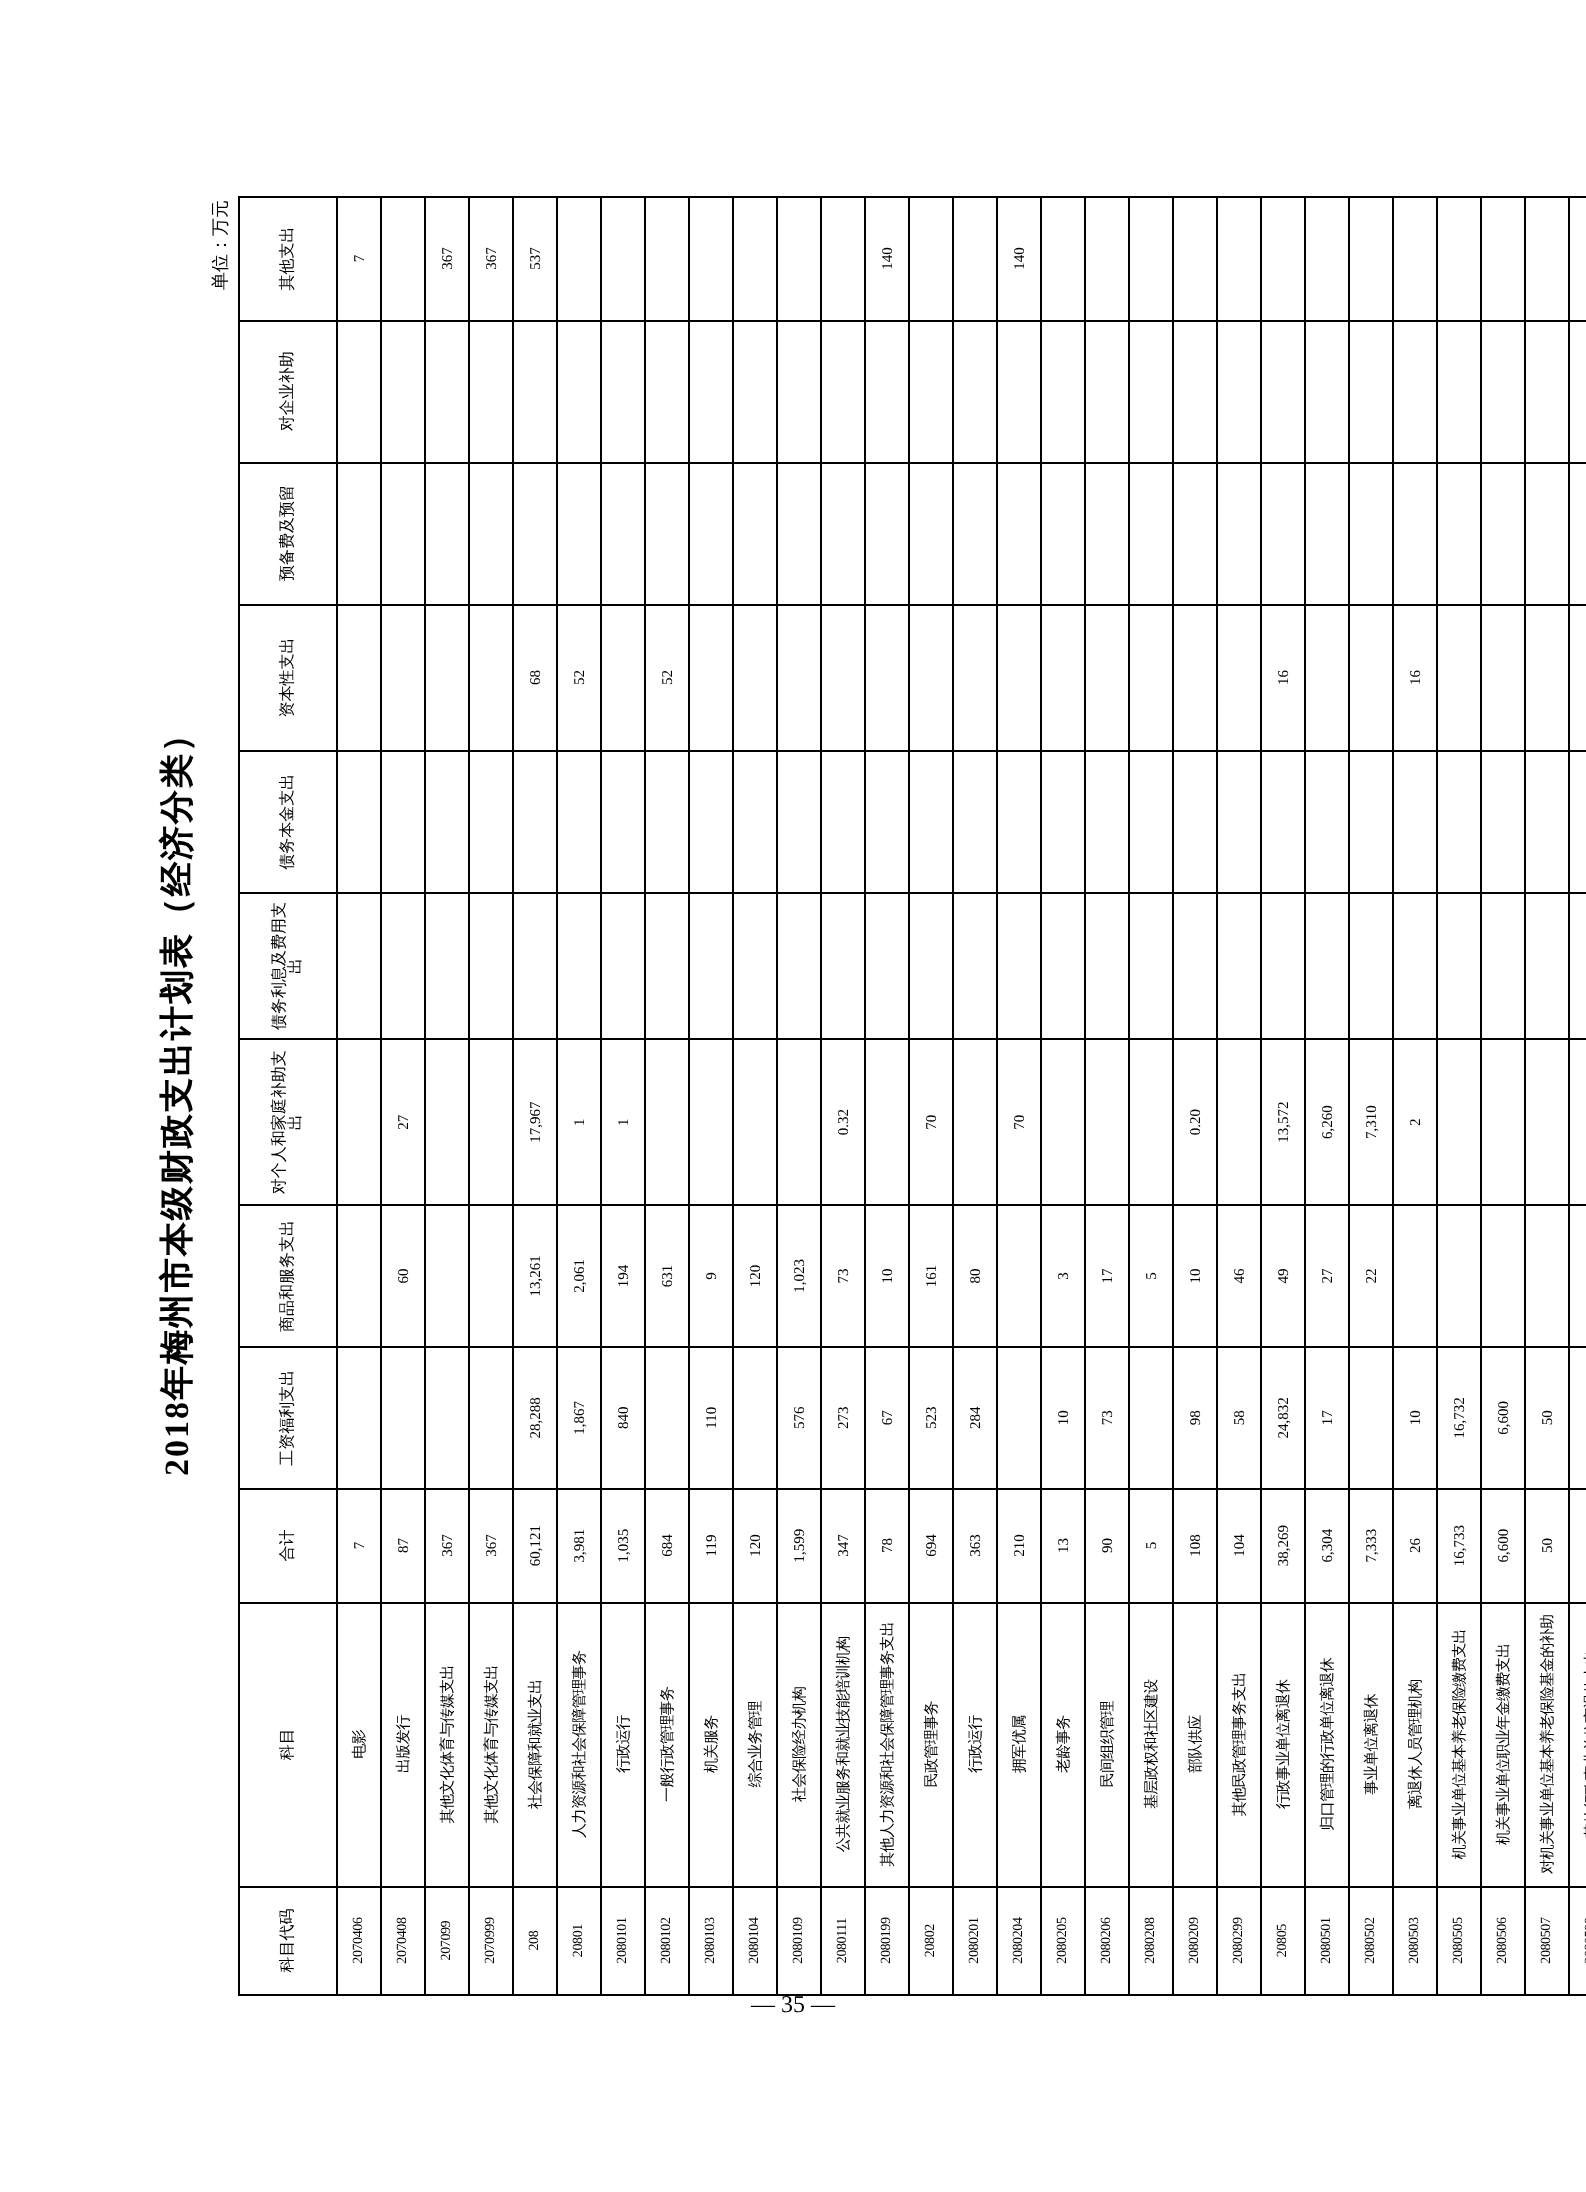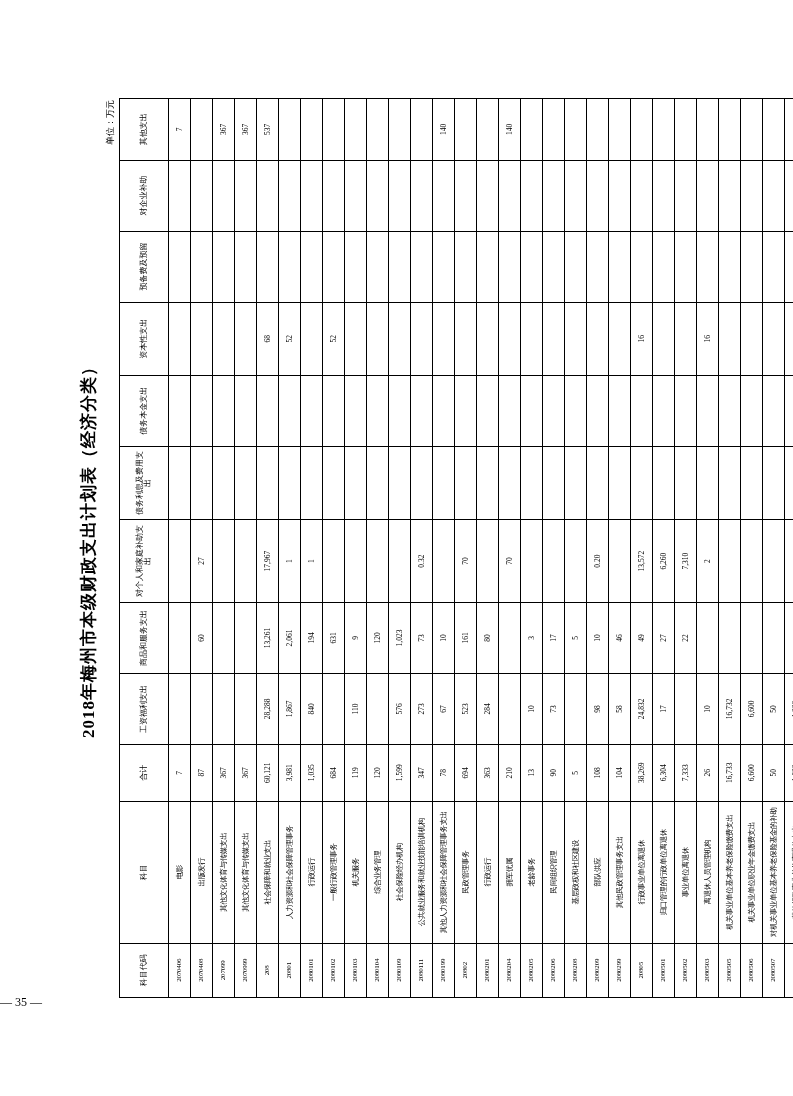--- a/index.html
+++ b/index.html
@@ -100,21 +100,21 @@
   col.c-prep   { width: 62px; }
   col.c-capex  { width: 60px; }
   col.c-subsid { width: 60px; }
   col.c-other  { width: 52px; }
 
   .pagenum {
     position: absolute;
     left: 0;
     right: 0;
     bottom: 86px;
-    text-align: left;
+    text-align: center;
     font-size: 12px;
     font-family: "Liberation Serif", serif;
   }
 </style>
 </head>
 <body>
 
 <div id="page">
   <div id="rot-wrap">
 

